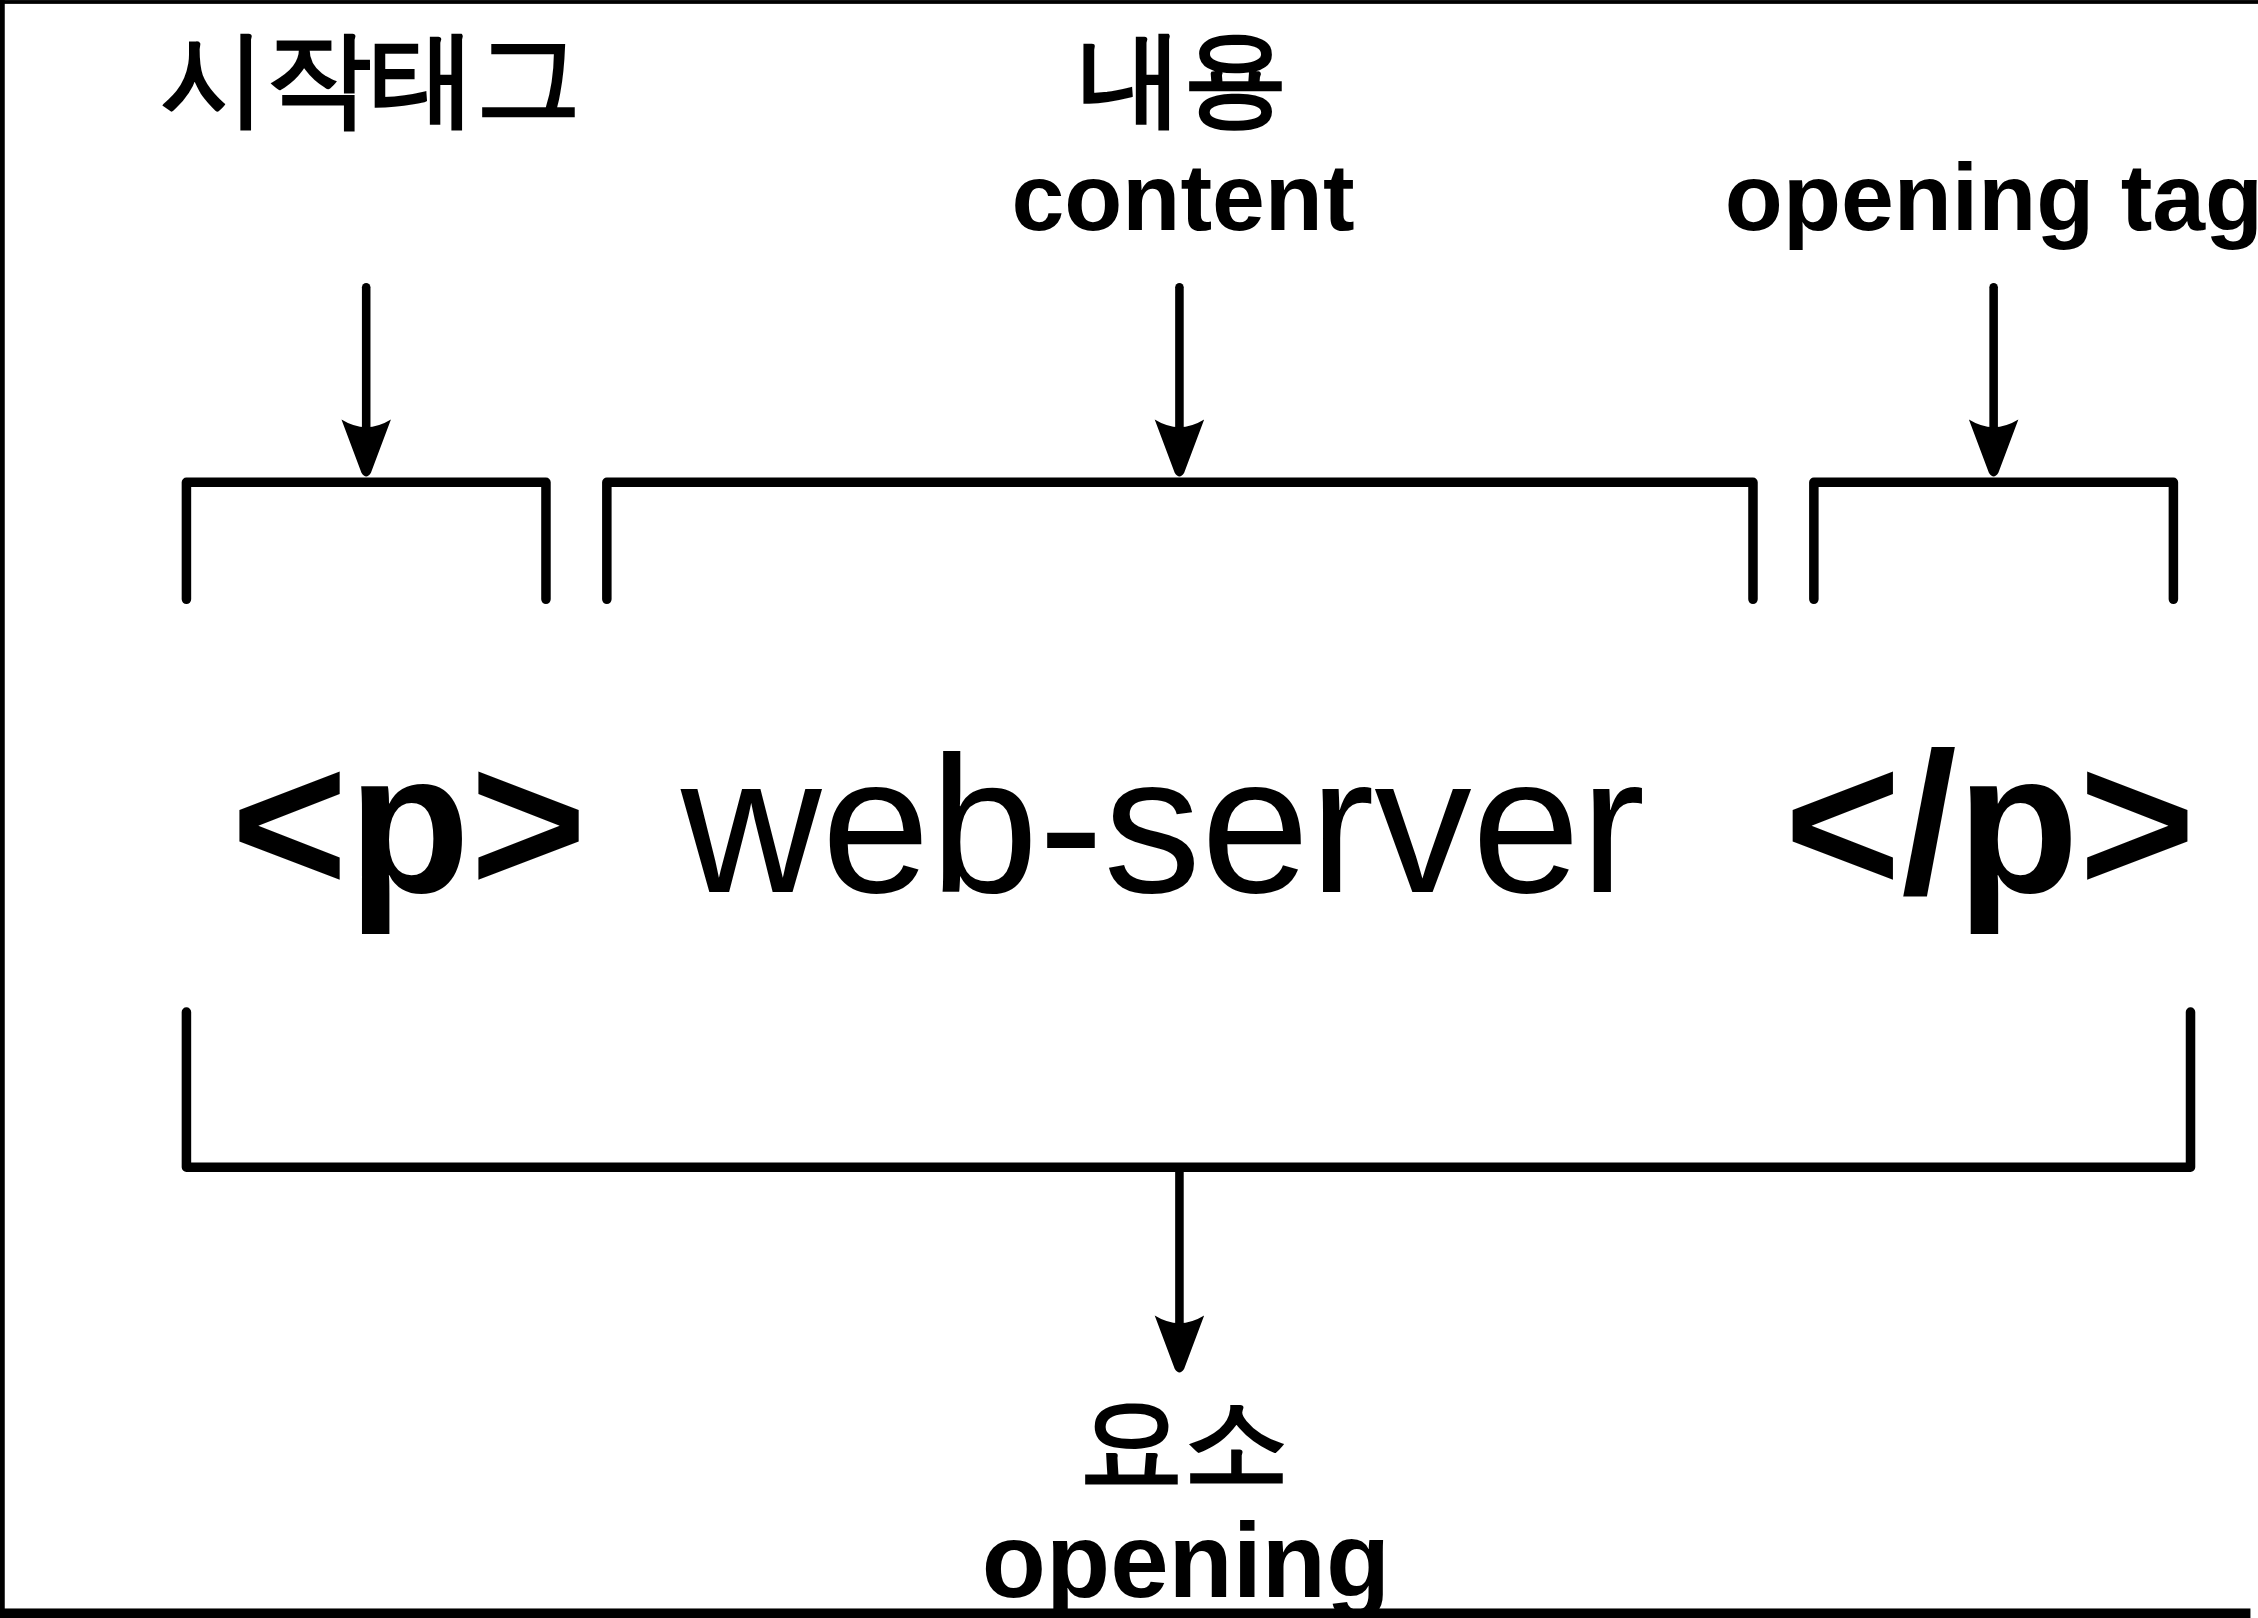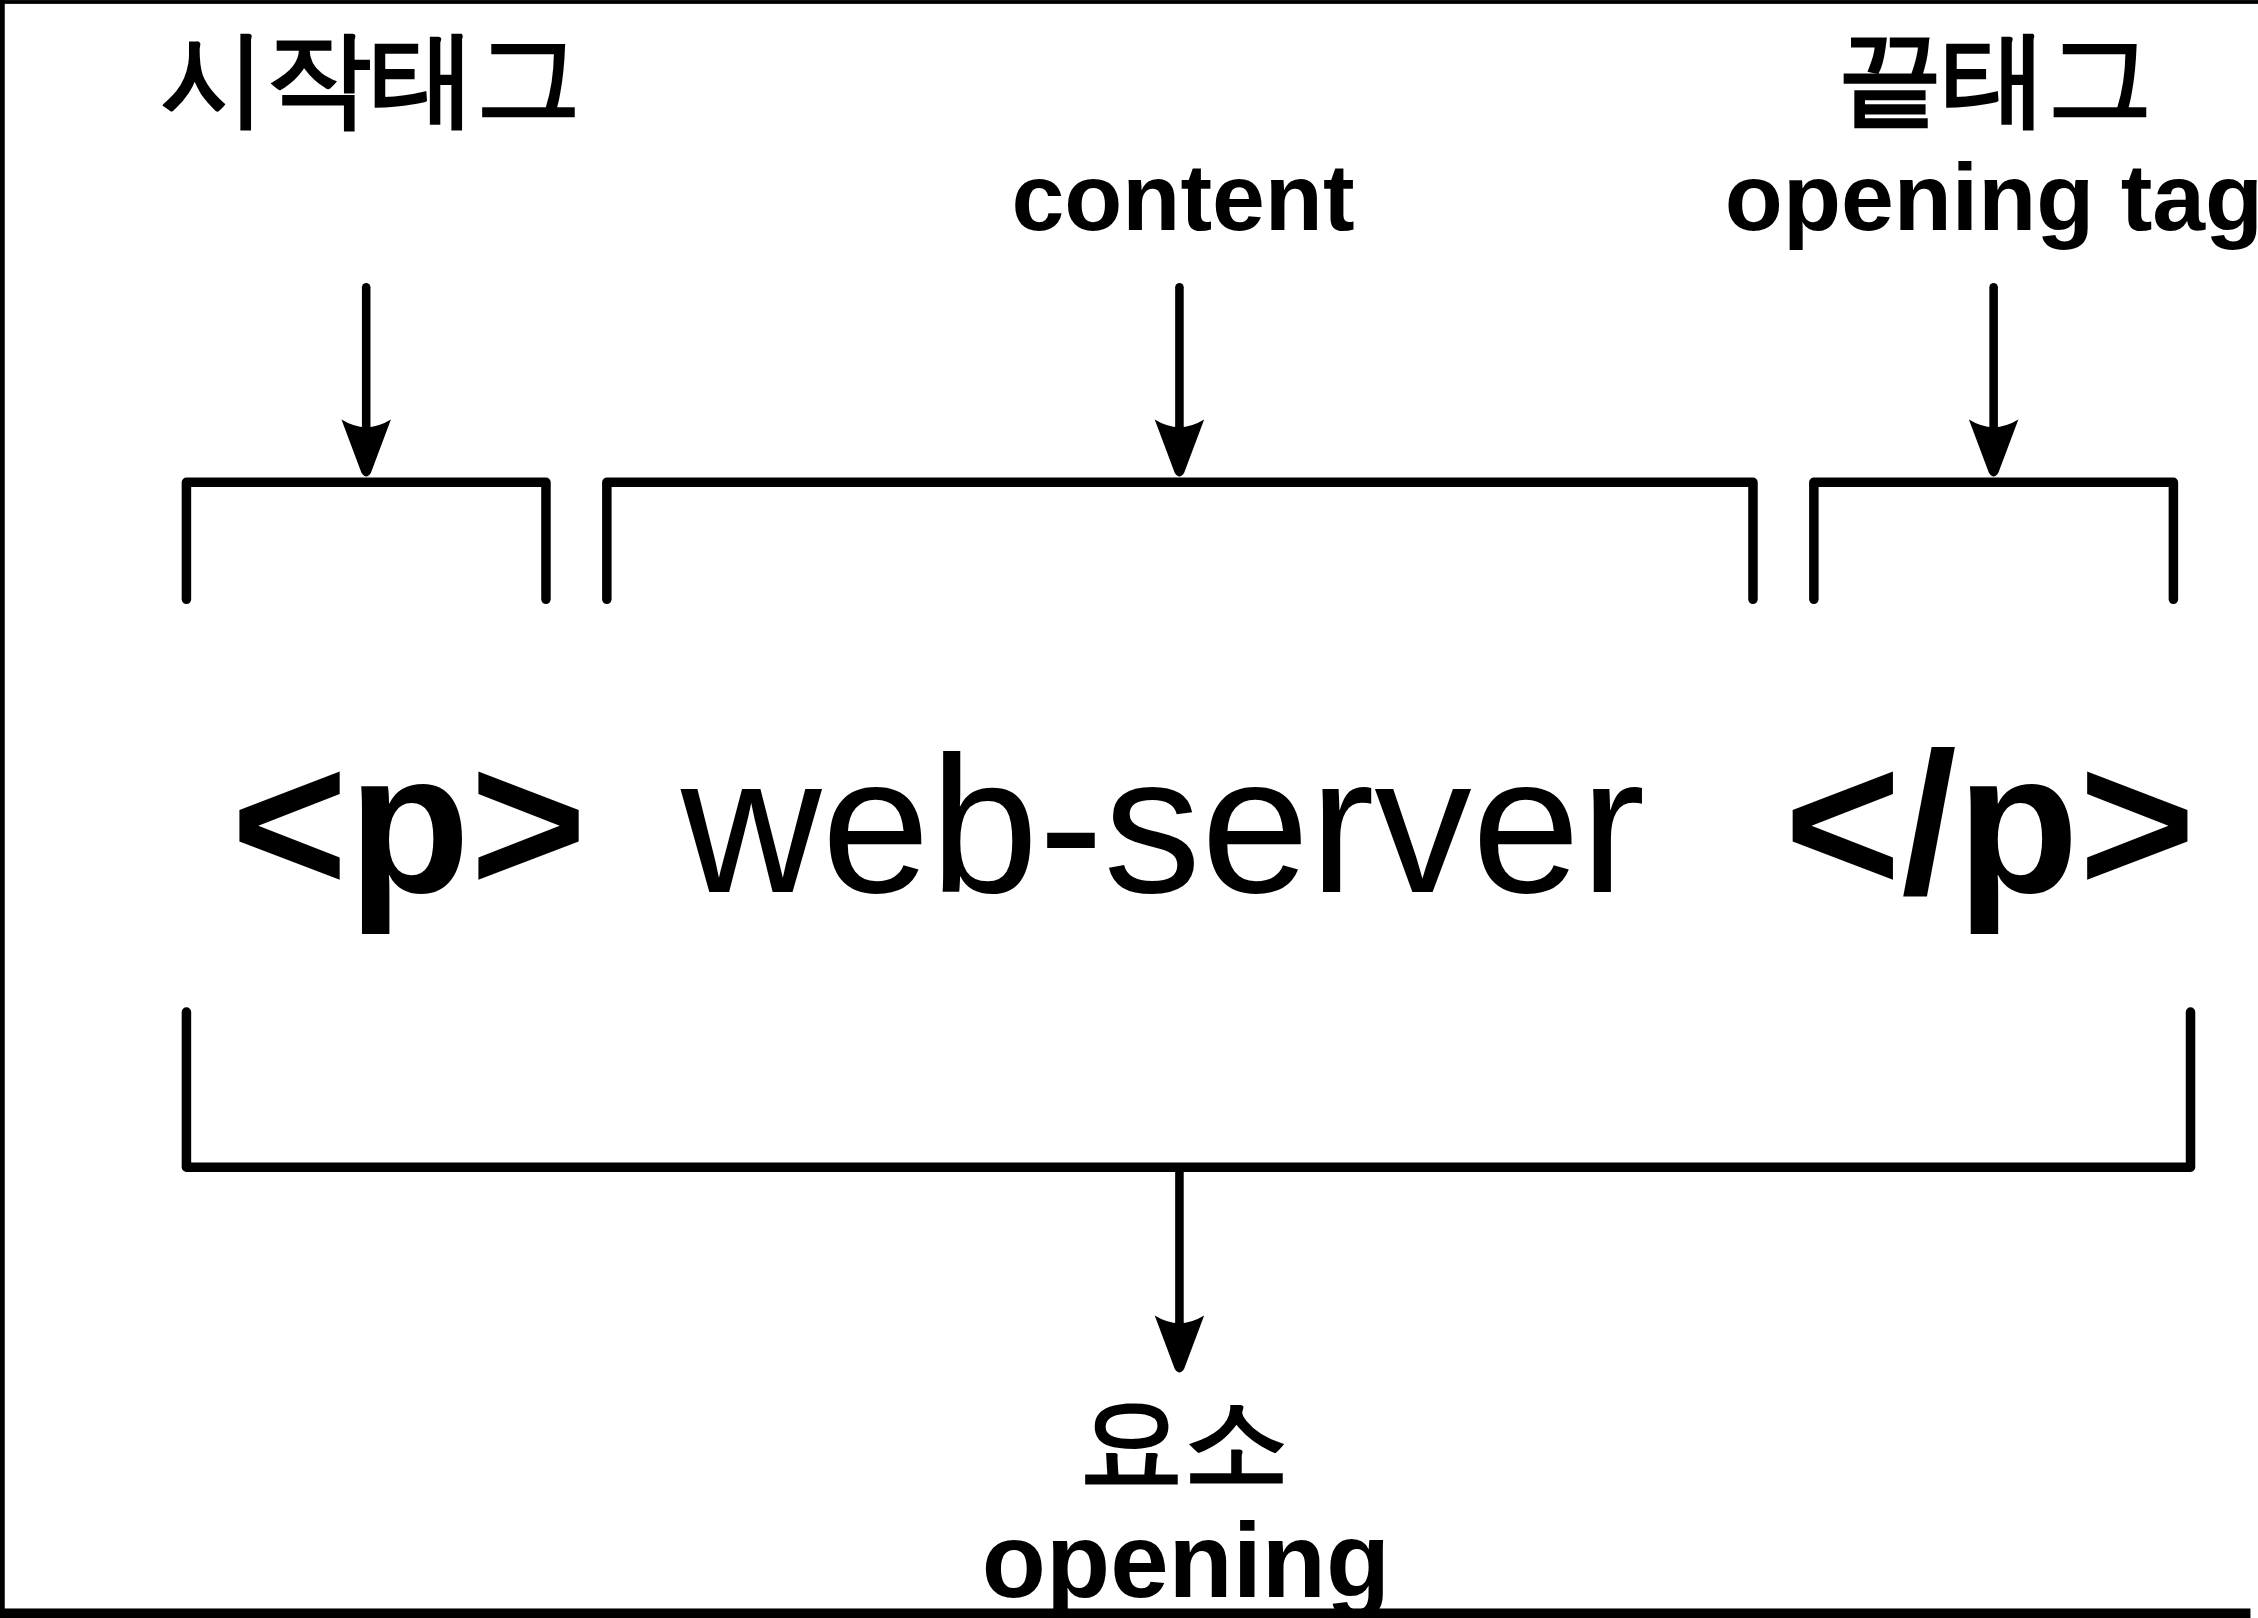--- a/index.html
+++ b/index.html
@@ -59,23 +59,23 @@
     <path class="stem" d="M2096,302 L2096,468"></path>
     <path class="head" d="M2070,441 Q2096,457 2122,441 L2101,497 Q2096,505 2091,497 Z"></path>
 
     <path class="bracket" d="M196,1064 L196,1227 L2303,1227 L2303,1064"></path>
     <path class="stem" d="M1240,1230 L1240,1398"></path>
     <path class="head" d="M1214,1383 Q1240,1399 1266,1383 L1245,1439 Q1240,1447 1235,1439 Z"></path>
   </svg>
 
   <div class="lbl lbl-ko" style="left:371px;  top:25px;">시작태그</div>
 
+  <div class="lbl lbl-ko" style="left:1183px; top:25px;">내용</div>
   <div class="lbl lbl-en" style="left:1183px; top:150px;">content</div>
 
-  <div class="lbl lbl-ko" style="left:1995px; top:25px;">끝태그</div>
   <div class="lbl lbl-en" style="left:1994px; top:150px;">opening tag</div>
 
   <div class="code code-tag" style="left:409px;  top:723px;">&lt;p&gt;</div>
   <div class="code code-txt" style="left:1163px; top:727px;">web-server</div>
   <div class="code code-tag" style="left:1990px; top:723px;">&lt;/p&gt;</div>
 
   <div class="lbl lbl-ko" style="left:1184px; top:1389px;">요소</div>
   <div class="lbl lbl-en" style="left:1186px; top:1508px; font-size:105px;">opening</div>
 
 </div>

